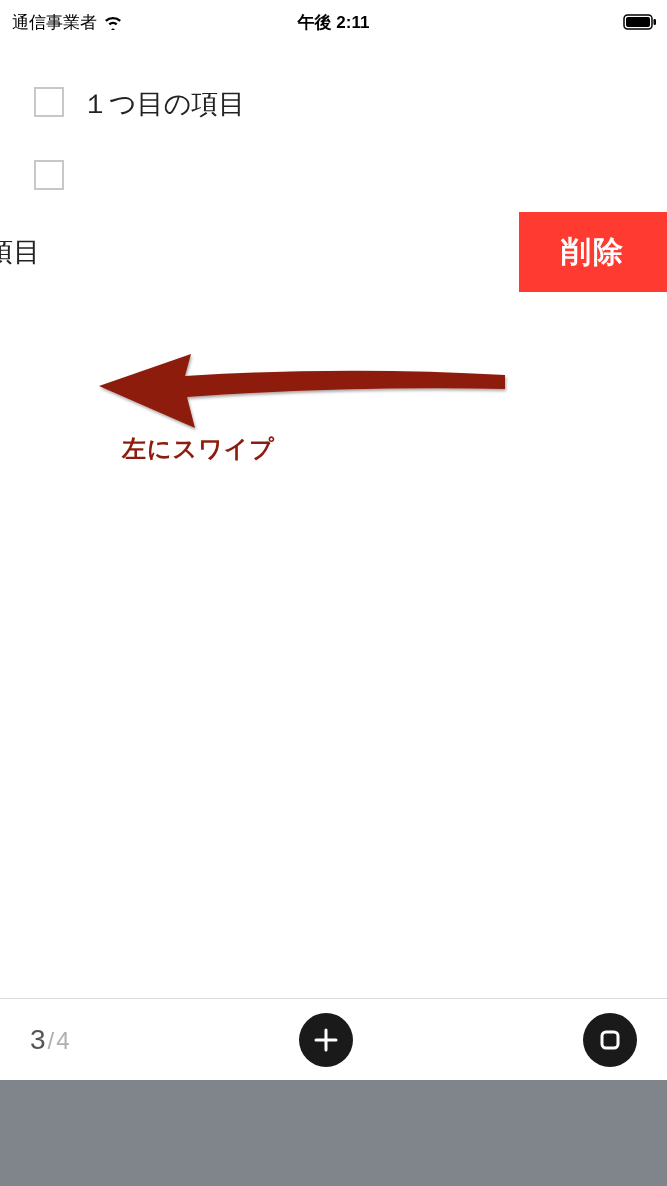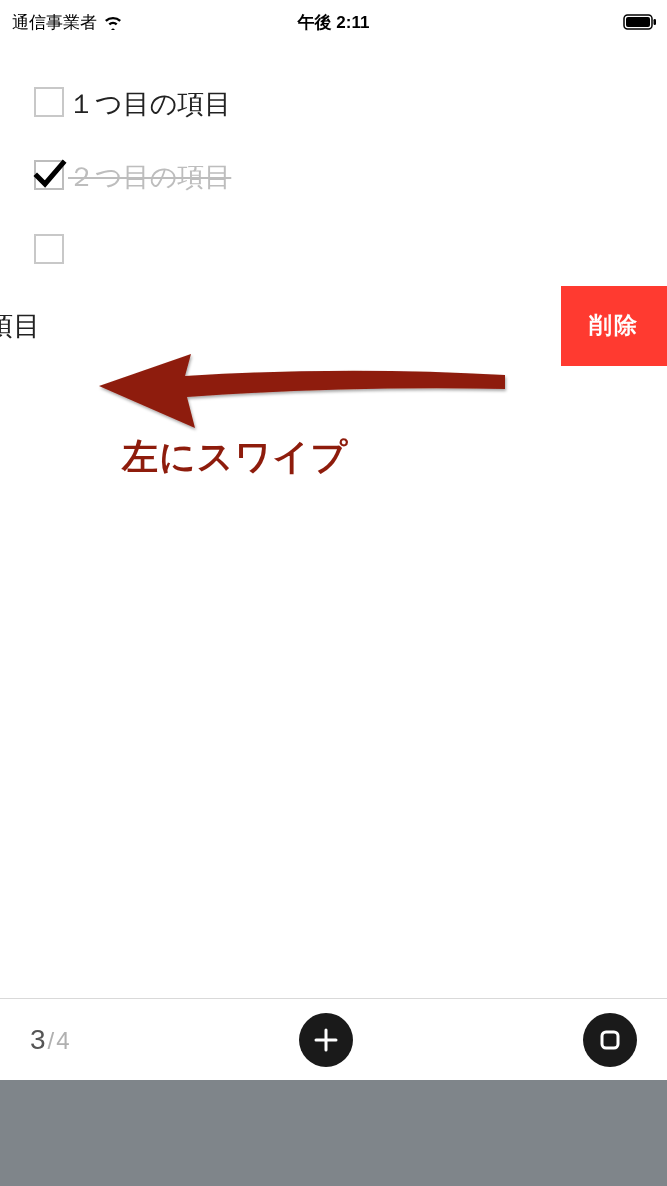--- a/index.html
+++ b/index.html
@@ -37,21 +37,21 @@
     .battery-icon { display: inline-flex; }
 
     
     .content {
       padding-top: 24px;
     }
     .list-item {
       display: flex;
       align-items: flex-start;
       padding: 18px 34px 18px 34px;
-      gap: 4px;
+      gap: 18px;
     }
     .checkbox {
       width: 30px;
       height: 30px;
       border: 2px solid #c8c8c8;
       flex-shrink: 0;
       margin-top: 1px;
       display: flex;
       align-items: center;
       justify-content: center;
@@ -90,45 +90,45 @@
     .swiped-text {
       font-size: 27px;
       color: #222;
       white-space: nowrap;
     }
     .delete-btn {
       position: absolute;
       right: 0;
       top: 0;
       height: 80px;
-      width: 106px;
+      width: 148px;
       background: #ff3a30;
       color: #fff;
-      font-size: 23px;
+      font-size: 30px;
       font-weight: 600;
       display: flex;
       align-items: center;
       justify-content: center;
       border: none;
       cursor: pointer;
       letter-spacing: 2px;
     }
 
     
     .annotation {
       position: absolute;
       left: 95px;
       top: 342px;
       pointer-events: none;
     }
     .anno-label {
       position: absolute;
       left: 122px;
       top: 433px;
-      font-size: 36px;
+      font-size: 24px;
       font-weight: 800;
       color: #8e1c0c;
       letter-spacing: 1px;
       white-space: nowrap;
       text-align: center;
     }
 
     
     .toolbar-wrap {
       position: absolute;
@@ -197,28 +197,20 @@
   </span>
 </div>
 
 <div class="content">
 
   <div class="list-item">
     <div class="checkbox"></div>
     <div class="item-text">１つ目の項目</div>
   </div>
 
-  <div class="list-item">
-    <div class="checkbox checked">
-      <svg class="check-svg" viewBox="0 0 36 36">
-        <path d="M6 19 L14 27 L32 6" stroke="#000" stroke-width="5" fill="none" stroke-linecap="square"></path>
-      </svg>
-    </div>
-    <div class="item-text done">２つ目の項目</div>
-  </div>
 
   <div class="list-item">
     <div class="checkbox"></div>
   </div>
 
   <div class="swiped-row">
     <div class="swiped-content">
       <div class="swiped-text">つ目の項目</div>
     </div>
     <button class="delete-btn">削除</button>

